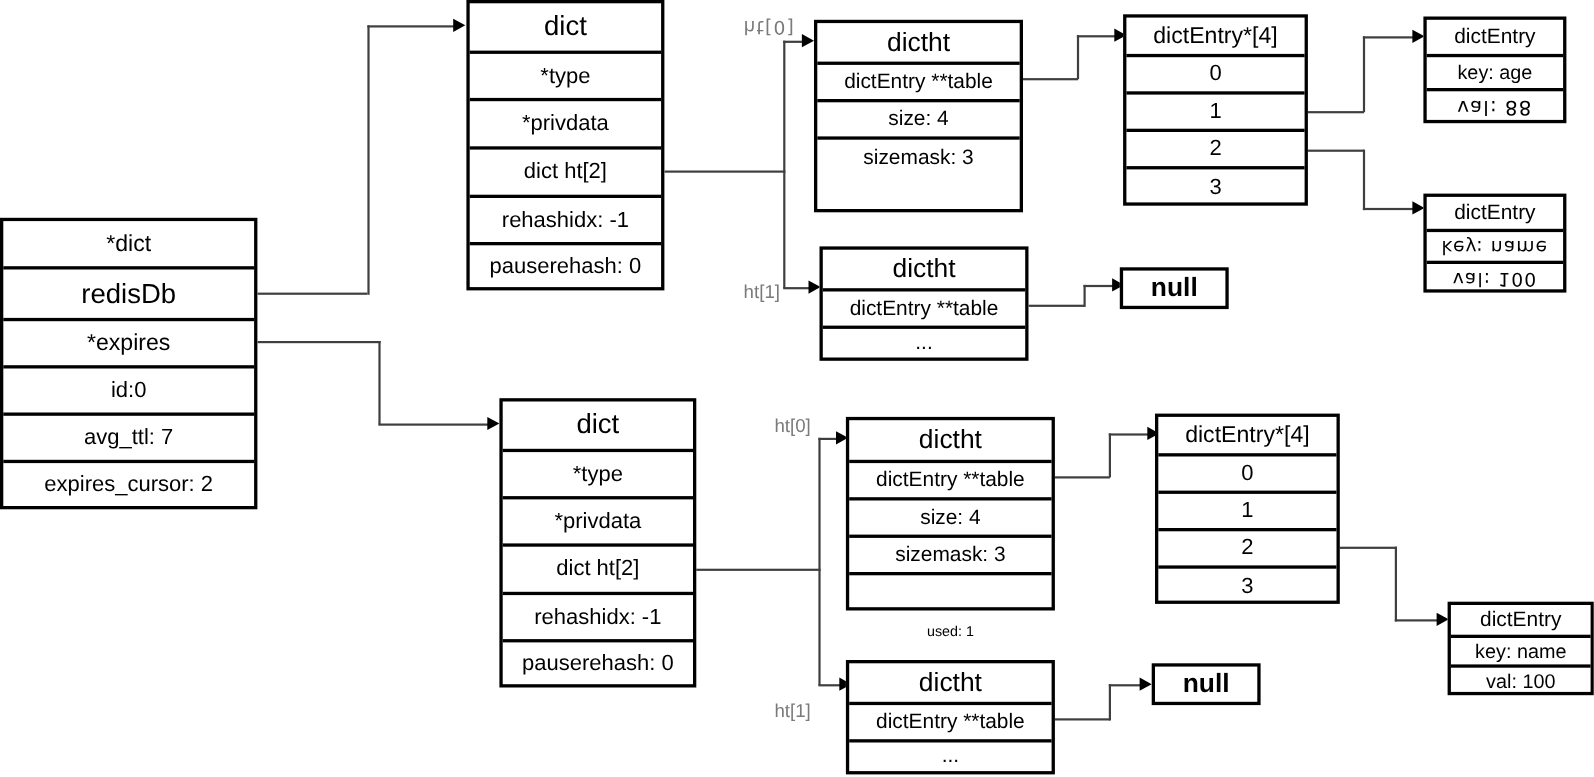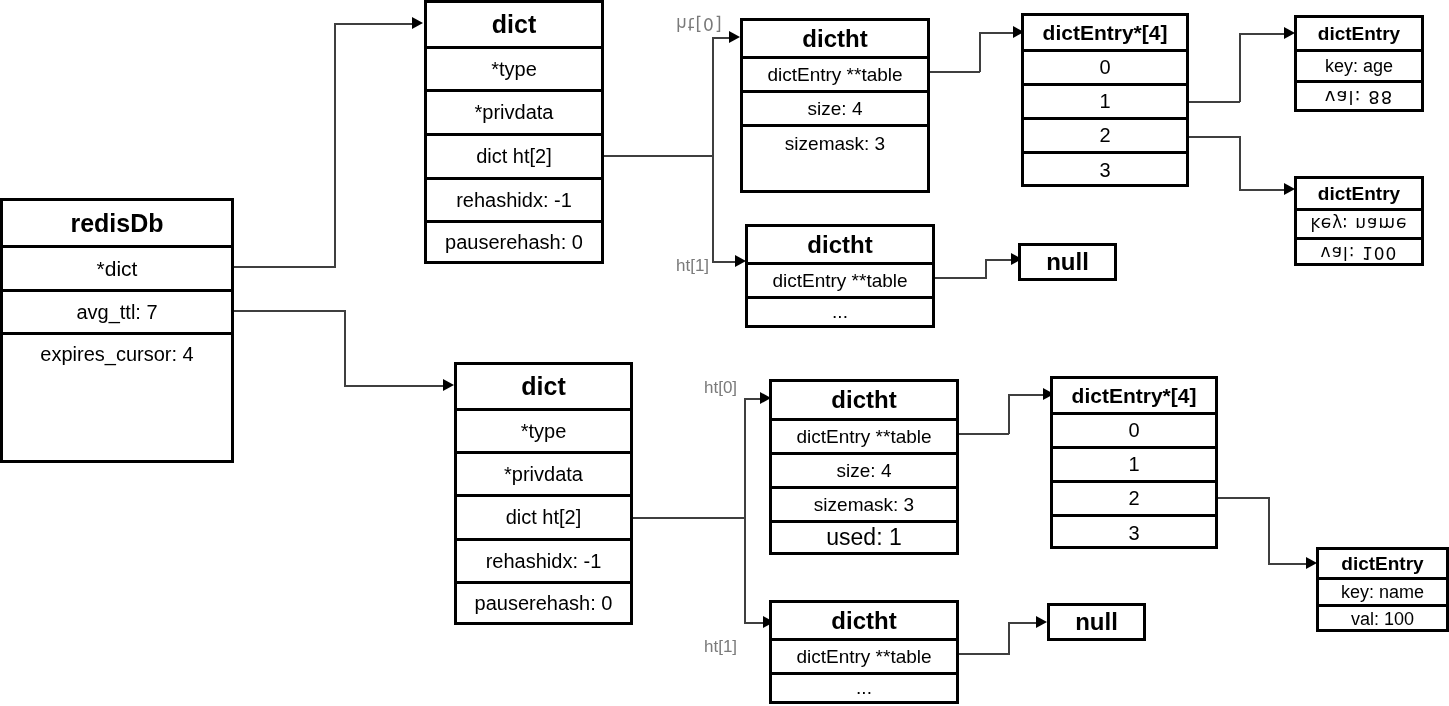--- a/index.html
+++ b/index.html
@@ -28,21 +28,21 @@
     border-bottom: 3px solid #000000;
     text-align: center;
     color: #000000;
     white-space: nowrap;
     overflow: hidden;
     display: flex;
     align-items: center;
     justify-content: center;
   }
   .row:last-child { border-bottom: none; }
-  .row.title { font-weight: bold; text-align: right; }
+  .row.title { font-weight: normal; text-align: right; }
   .node.plain {
     display: flex;
     align-items: center;
     justify-content: center;
     font-weight: bold;
   }
   
   .seg {
     position: absolute;
     background: #3f3f3f;
@@ -140,24 +140,26 @@
   <div class="seg v" style="left:1268px; top:497px; height:68px;"></div>
   <div class="seg h" style="left:1268px; top:563px; width:44px;"></div>
   <div class="arrow" style="left:1306px; top:557px;"></div>
 
   <div class="elabel garbled" style="left:676px; top:14px;">ht[0]</div>
   <div class="elabel" style="left:676px; top:256px;">ht[1]</div>
   <div class="elabel" style="left:704px; top:378px;">ht[0]</div>
   <div class="elabel" style="left:704px; top:637px;">ht[1]</div>
 
   <div class="node" style="left:0px; top:198px; width:234px; height:265px;">
+    <div class="row" style="height:44px; font-size:21px;">*dict</div>
     <div class="row title" style="height:47px; font-size:25px;">redisDb</div>
-    <div class="row" style="height:44px; font-size:21px;">*dict</div>
+    <div class="row" style="height:43px; font-size:21px;">*expires</div>
+    <div class="row" style="height:43px; font-size:20px;">id:0</div>
     <div class="row" style="height:43px; font-size:20px;">avg_ttl: 7</div>
-    <div class="row" style="height:39px; font-size:20px;">expires_cursor: 4</div>
+    <div class="row" style="height:39px; font-size:20px;">expires_cursor: 2</div>
   </div>
 
   <div class="node" style="left:424px; top:0px; width:180px; height:264px;">
     <div class="row title" style="height:46px; font-size:25px;">dict</div>
     <div class="row" style="height:43px; font-size:20px;">*type</div>
     <div class="row" style="height:44px; font-size:20px;">*privdata</div>
     <div class="row" style="height:44px; font-size:20px;">dict ht[2]</div>
     <div class="row" style="height:43px; font-size:20px;">rehashidx: -1</div>
     <div class="row" style="height:38px; font-size:20px;">pauserehash: 0</div>
   </div>
@@ -210,21 +212,21 @@
     <div class="row" style="height:44px; font-size:20px;">dict ht[2]</div>
     <div class="row" style="height:43px; font-size:20px;">rehashidx: -1</div>
     <div class="row" style="height:38px; font-size:20px;">pauserehash: 0</div>
   </div>
 
   <div class="node" style="left:769px; top:379px; width:190px; height:176px;">
     <div class="row title" style="height:39px; font-size:24px;">dictht</div>
     <div class="row" style="height:34px; font-size:19px;">dictEntry **table</div>
     <div class="row" style="height:34px; font-size:19px;">size: 4</div>
     <div class="row" style="height:34px; font-size:19px;">sizemask: 3</div>
-    <div class="row" style="height:29px; font-size:23px;">used: 1</div>
+    <div class="row" style="height:29px; font-size:13px;margin-top:36px;">used: 1</div>
   </div>
 
   <div class="node" style="left:769px; top:600px; width:190px; height:104px;">
     <div class="row title" style="height:38px; font-size:24px;">dictht</div>
     <div class="row" style="height:34px; font-size:19px;">dictEntry **table</div>
     <div class="row" style="height:26px; font-size:19px;">...</div>
   </div>
 
   <div class="node" style="left:1050px; top:376px; width:168px; height:173px;">
     <div class="row title" style="height:36px; font-size:21px;">dictEntry*[4]</div>

